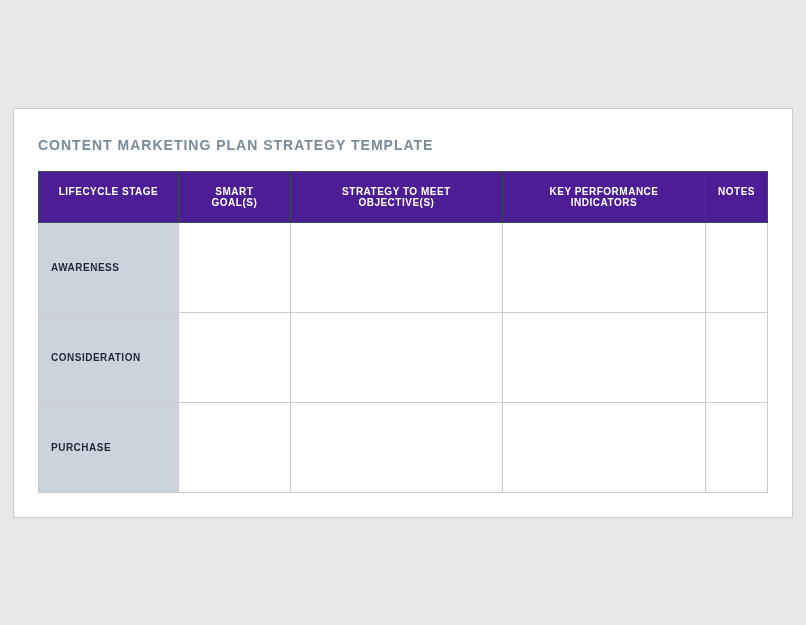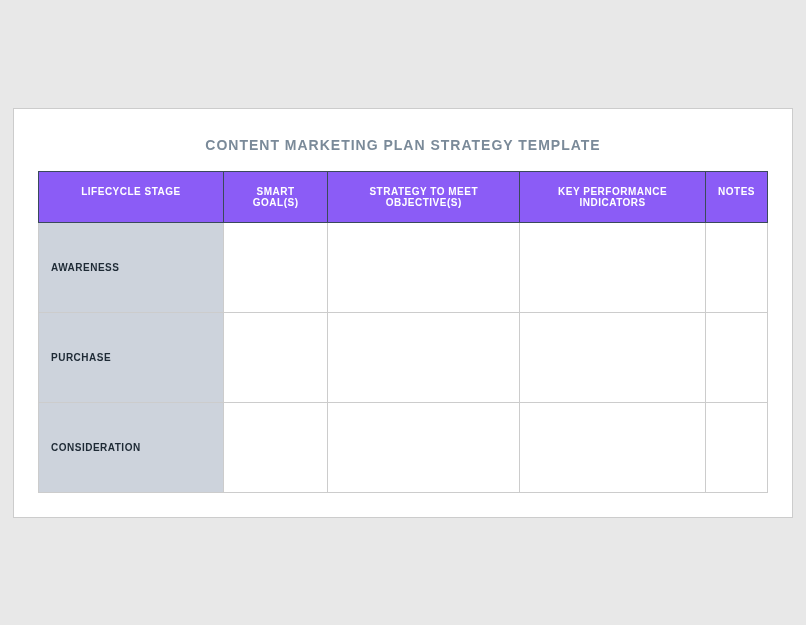--- a/index.html
+++ b/index.html
@@ -24,31 +24,30 @@
       padding: 28px 24px 24px 24px;
     }
 
     .page-title {
       font-size: 14px;
       font-weight: 700;
       color: #7a8a99;
       letter-spacing: 1px;
       text-transform: uppercase;
       margin-bottom: 18px;
-      text-align: center;
     }
 
     table {
       width: 100%;
       border-collapse: collapse;
       border: 1px solid #aaaaaa;
     }
 
     thead tr th {
-      background-color: #8b5cf6;
+      background-color: #4c1d95;
       color: #ffffff;
       font-size: 10px;
       font-weight: 700;
       letter-spacing: 0.5px;
       text-transform: uppercase;
       padding: 14px 12px;
       border: 1px solid #3a4a5a;
       vertical-align: top;
     }
 
@@ -60,21 +59,21 @@
       height: 90px;
     }
 
     tbody tr td.stage-cell {
       background-color: #cdd3dc;
       font-size: 10px;
       font-weight: 700;
       color: #1e2a35;
       letter-spacing: 0.5px;
       text-transform: uppercase;
-      width: 185px;
+      width: 140px;
       vertical-align: middle;
     }
 
     tbody tr td.data-cell {
       background-color: #ffffff;
     }
   </style>
 </head>
 <body>
 
@@ -92,28 +91,28 @@
     </thead>
     <tbody>
       <tr>
         <td class="stage-cell">AWARENESS</td>
         <td class="data-cell"></td>
         <td class="data-cell"></td>
         <td class="data-cell"></td>
         <td class="data-cell"></td>
       </tr>
       <tr>
-        <td class="stage-cell">PURCHASE</td>
+        <td class="stage-cell">CONSIDERATION</td>
         <td class="data-cell"></td>
         <td class="data-cell"></td>
         <td class="data-cell"></td>
         <td class="data-cell"></td>
       </tr>
       <tr>
-        <td class="stage-cell">CONSIDERATION</td>
+        <td class="stage-cell">PURCHASE</td>
         <td class="data-cell"></td>
         <td class="data-cell"></td>
         <td class="data-cell"></td>
         <td class="data-cell"></td>
       </tr>
     </tbody>
   </table>
 </div>
 
 </body></html>

